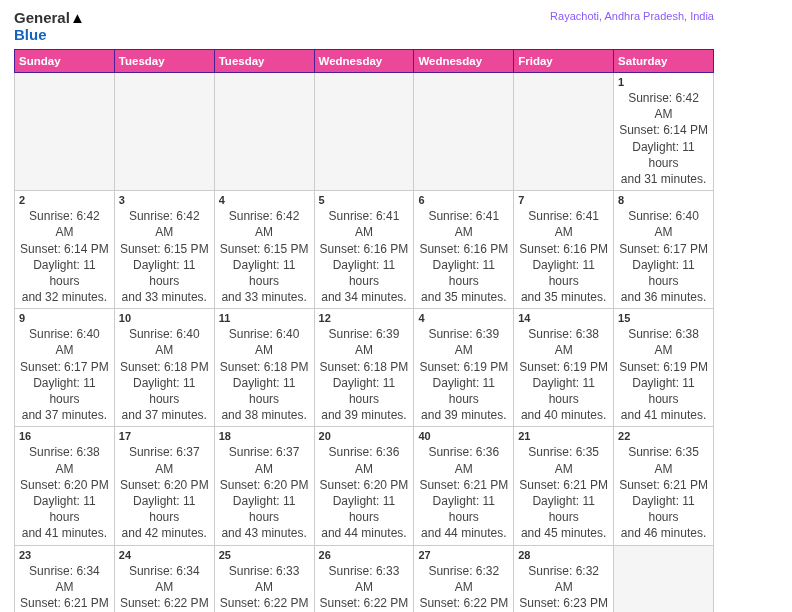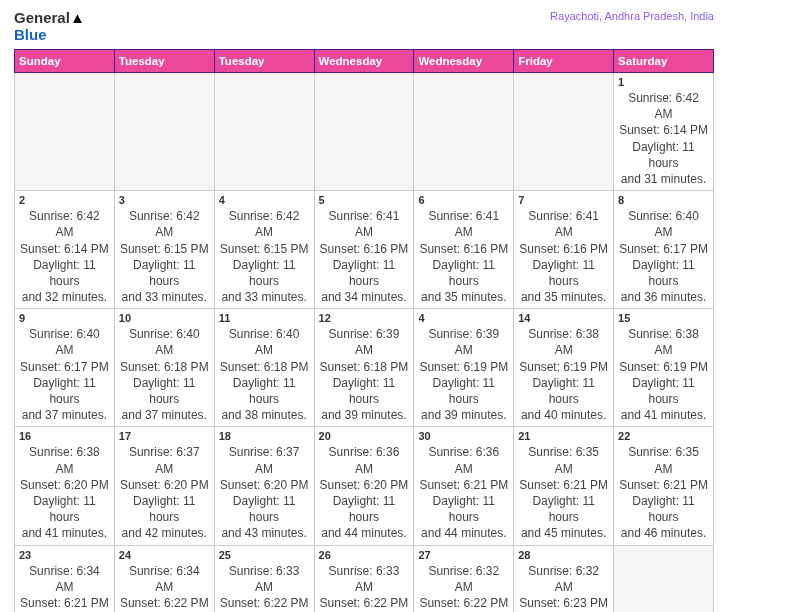--- a/index.html
+++ b/index.html
@@ -257,21 +257,21 @@
 and 43 minutes.</div>
           </td>
           <td>
             <span class="day-number">20</span>
             <div class="day-info" style="white-space: pre-line;">Sunrise: 6:36 AM
 Sunset: 6:20 PM
 Daylight: 11 hours
 and 44 minutes.</div>
           </td>
           <td>
-            <span class="day-number">30</span>
+            <span class="day-number">40</span>
             <div class="day-info" style="white-space: pre-line;">Sunrise: 6:36 AM
 Sunset: 6:21 PM
 Daylight: 11 hours
 and 44 minutes.</div>
           </td>
           <td>
             <span class="day-number">21</span>
             <div class="day-info" style="white-space: pre-line;">Sunrise: 6:35 AM
 Sunset: 6:21 PM
 Daylight: 11 hours

